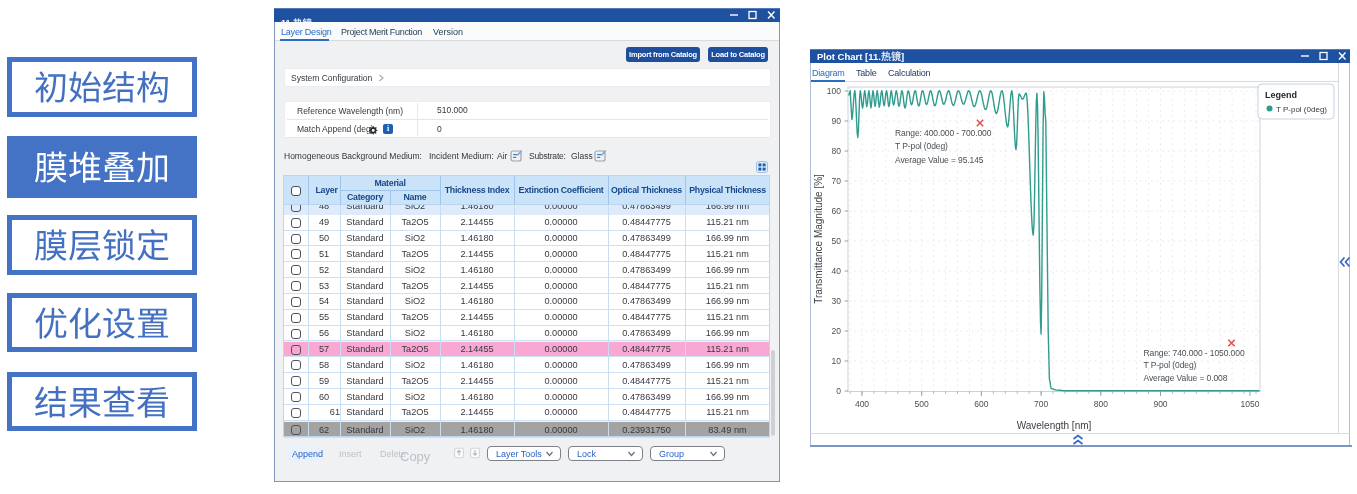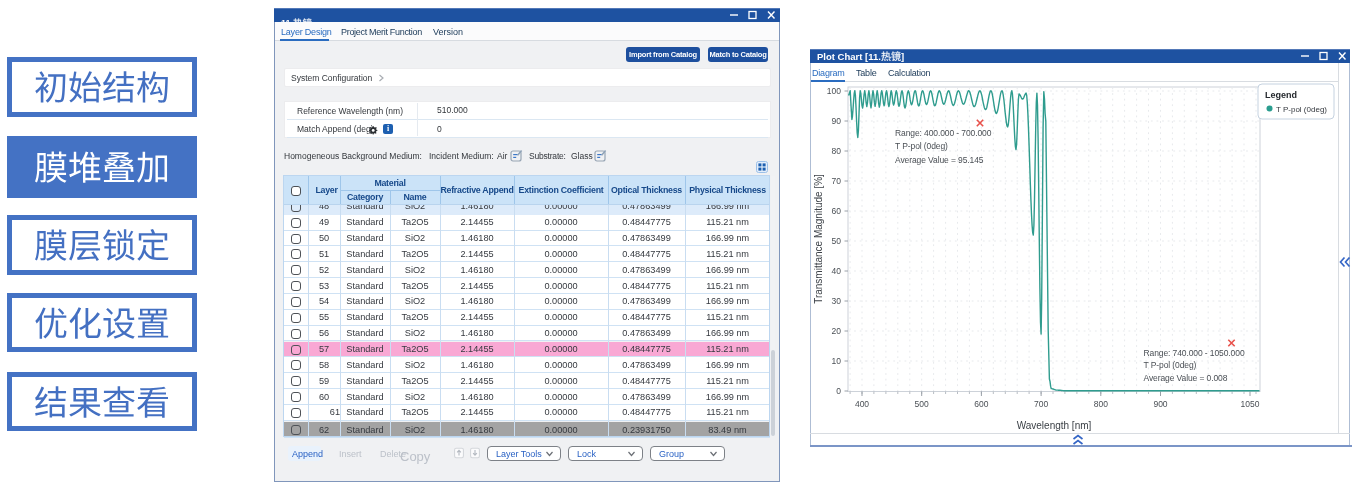--- a/index.html
+++ b/index.html
@@ -46,21 +46,21 @@
     <line x1="4" y1="7" x2="12" y2="7" stroke="#fff" stroke-width="1.4"></line>
     <rect x="23" y="3.5" width="7" height="7" fill="none" stroke="#fff" stroke-width="1.3"></rect>
     <path d="M42 3.5 L48.5 10.5 M42 10.5 L48.5 3.5" stroke="#fff" stroke-width="1.4"></path>
   </svg>
 <div style="position:absolute;left:275px;top:22px;width:504px;height:19px;background:#fbfbfc;border-bottom:1px solid #d7dbe0"></div>
 <div style="position:absolute;left:281px;top:27px;font-size:9px;letter-spacing:-0.2px;color:#2a6cc0;white-space:nowrap">Layer Design</div>
 <div style="position:absolute;left:280px;top:39px;width:49px;height:2px;background:#2a6cc0"></div>
 <div style="position:absolute;left:341px;top:27px;font-size:9px;color:#23405e;white-space:nowrap;letter-spacing:-0.3px">Project Merit Function</div>
 <div style="position:absolute;left:433px;top:27px;font-size:9px;color:#23405e;white-space:nowrap">Version</div>
 <div style="position:absolute;left:626px;top:47px;width:74px;height:15px;background:#1d4f9e;border-radius:3px;color:#fff;font-size:7.5px;font-weight:bold;text-align:center;line-height:15px;white-space:nowrap;letter-spacing:-0.2px">Import from Catalog</div>
-<div style="position:absolute;left:708px;top:47px;width:60px;height:15px;background:#1d4f9e;border-radius:3px;color:#fff;font-size:7.5px;font-weight:bold;text-align:center;line-height:15px;white-space:nowrap;letter-spacing:-0.2px">Match to Catalog</div>
+<div style="position:absolute;left:708px;top:47px;width:60px;height:15px;background:#1d4f9e;border-radius:3px;color:#fff;font-size:7.5px;font-weight:bold;text-align:center;line-height:15px;white-space:nowrap;letter-spacing:-0.2px">Load to Catalog</div>
 <div style="position:absolute;left:284px;top:68px;width:487px;height:19px;background:#fff;border-radius:2px;border:1px solid #ececee"></div>
 <div style="position:absolute;left:291px;top:73px;font-size:8.5px;color:#33373c">System Configuration</div>
 <svg style="position:absolute;left:377px;top:74px" width="8" height="8" viewBox="0 0 8 8">
     <path d="M2.5 1 L6 4 L2.5 7" fill="none" stroke="#a9adb3" stroke-width="1.2"></path>
   </svg>
 <div style="position:absolute;left:284px;top:101px;width:487px;height:37px;background:#fff;border:1px solid #ececee"></div>
 <div style="position:absolute;left:287px;top:118.5px;width:481px;height:0;border-top:1px solid #dbe7f2"></div>
 <div style="position:absolute;left:287px;top:136.5px;width:481px;height:0;border-top:1px solid #dbe7f2"></div>
 <div style="position:absolute;left:417px;top:103px;width:0;height:33px;border-left:1px solid #e5eaf0"></div>
 <div style="position:absolute;left:297px;top:105.5px;font-size:8.5px;color:#33373c">Reference Wavelength (nm)</div>
@@ -94,21 +94,21 @@
     <rect x="2.4" y="2.4" width="3" height="3" fill="#1d5fb0"></rect>
     <rect x="6.6" y="2.4" width="3" height="3" fill="#1d5fb0"></rect>
     <rect x="2.4" y="6.6" width="3" height="3" fill="#1d5fb0"></rect>
     <rect x="6.6" y="6.6" width="3" height="3" fill="#1d5fb0"></rect>
   </svg>
 <div style="position:absolute;left:284px;top:176px;width:486px;height:29px;background:#cbe3f8"></div>
 <div class="hb" style="left:313px;top:176px;width:27px;height:29px;line-height:29px">Layer</div>
 <div class="hb" style="left:340px;top:176px;width:100px;height:14px;line-height:15px">Material</div>
 <div class="hb" style="left:340px;top:190px;width:50px;height:15px;line-height:14px">Category</div>
 <div class="hb" style="left:390px;top:190px;width:50px;height:15px;line-height:14px">Name</div>
-<div class="hb" style="left:440px;top:176px;width:74px;height:29px;line-height:29px">Refractive Append</div>
+<div class="hb" style="left:440px;top:176px;width:74px;height:29px;line-height:29px">Thickness Index</div>
 <div class="hb" style="left:514px;top:176px;width:94px;height:29px;line-height:29px">Extinction Coefficient</div>
 <div class="hb" style="left:608px;top:176px;width:77px;height:29px;line-height:29px">Optical Thickness</div>
 <div class="hb" style="left:685px;top:176px;width:85px;height:29px;line-height:29px">Physical Thickness</div>
 <div style="position:absolute;left:340px;top:190px;width:100px;height:0;border-top:1px solid #9fc6ea"></div>
 <div style="position:absolute;left:390px;top:190px;width:0;height:15px;border-left:1px solid #9fc6ea"></div>
 <div style="position:absolute;left:308px;top:176px;width:0;height:29px;border-left:1px solid #9fc6ea"></div>
 <div style="position:absolute;left:340px;top:176px;width:0;height:29px;border-left:1px solid #9fc6ea"></div>
 <div style="position:absolute;left:440px;top:176px;width:0;height:29px;border-left:1px solid #9fc6ea"></div>
 <div style="position:absolute;left:514px;top:176px;width:0;height:29px;border-left:1px solid #9fc6ea"></div>
 <div style="position:absolute;left:608px;top:176px;width:0;height:29px;border-left:1px solid #9fc6ea"></div>

